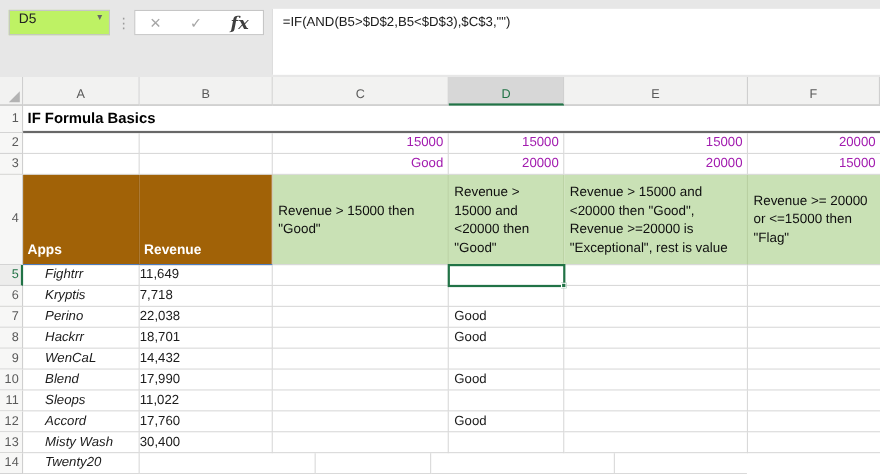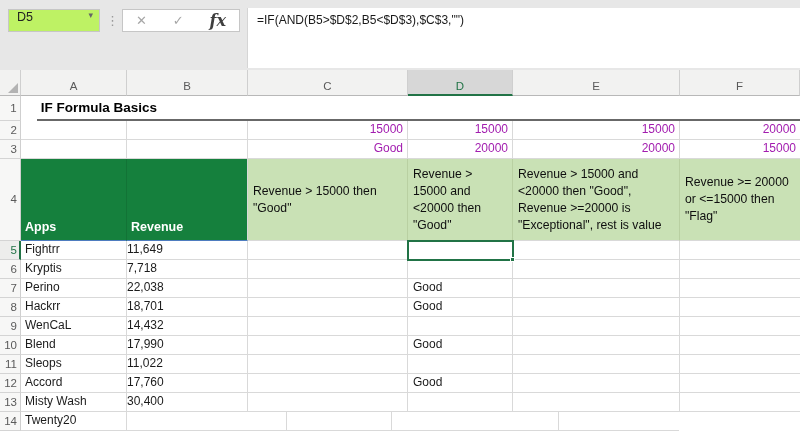--- a/index.html
+++ b/index.html
@@ -40,36 +40,36 @@
   
   .rowhdr { background:#f7f7f6; color:#5a5a5a; font-size:11.5px; display:flex; align-items:center;
     justify-content:flex-end; padding-right:3px; border-right:1px solid #cfcfcf; border-bottom:1px solid #d4d4d4; }
   .rowhdr.sel-row { color:#217346; border-right:2px solid #217346; background:#ededec; padding-right:2px; }
 
   .h25{height:25px;} .h19{height:19px;} .h82{height:82px;}
   .row .cell{ line-height:17px; }
 
   
   .title-cell { width:779px; border-right:none; border-bottom:2px solid #686868; font-weight:bold;
-    font-size:13.5px; color:#000; display:flex; align-items:center; padding-left:4px;margin-left:16px; }
+    font-size:13.5px; color:#000; display:flex; align-items:center; padding-left:4px; }
   .r1 .rowhdr{ border-bottom:1px solid #d4d4d4; }
 
   
   .val { text-align:right; padding-right:4px; color:#a21caf; }
 
   
-  .blue { background:#15803d; border-right:1px solid rgba(0,0,0,0.10); border-bottom:1px solid #4e7cbf;
+  .blue { background:#a16207; border-right:1px solid rgba(0,0,0,0.10); border-bottom:1px solid #4e7cbf;
     color:#fff; font-weight:bold; font-size:12.5px; display:flex; align-items:flex-end; padding:3px 4px 4px 4px; }
   .blue.last { border-right:1px solid #d9d9d9; }
   .green { background:#c9e1b5; border-right:1px solid #b9d0a2; color:#0f0f0f; font-size:12.2px;
     line-height:1.32; padding:3px 5px; display:flex; align-items:center; white-space:normal; }
   .green.last { border-right:none; }
 
   
-  .app-cell { padding-left:4px; }
+  .app-cell { padding-left:20px;font-style:italic; }
   .rev-cell { text-align:left; padding-right:4px; }
   .d-cell { padding-left:5px; }
 
   
   .selbox { position:absolute; left:407px; top:170px; width:107px; height:21px;
     border:2px solid #217346; background:transparent; }
   .handle { position:absolute; right:-3px; bottom:-3px; width:5px; height:5px;
     background:#217346; border:1px solid #fff; }
 </style>
 </head>

